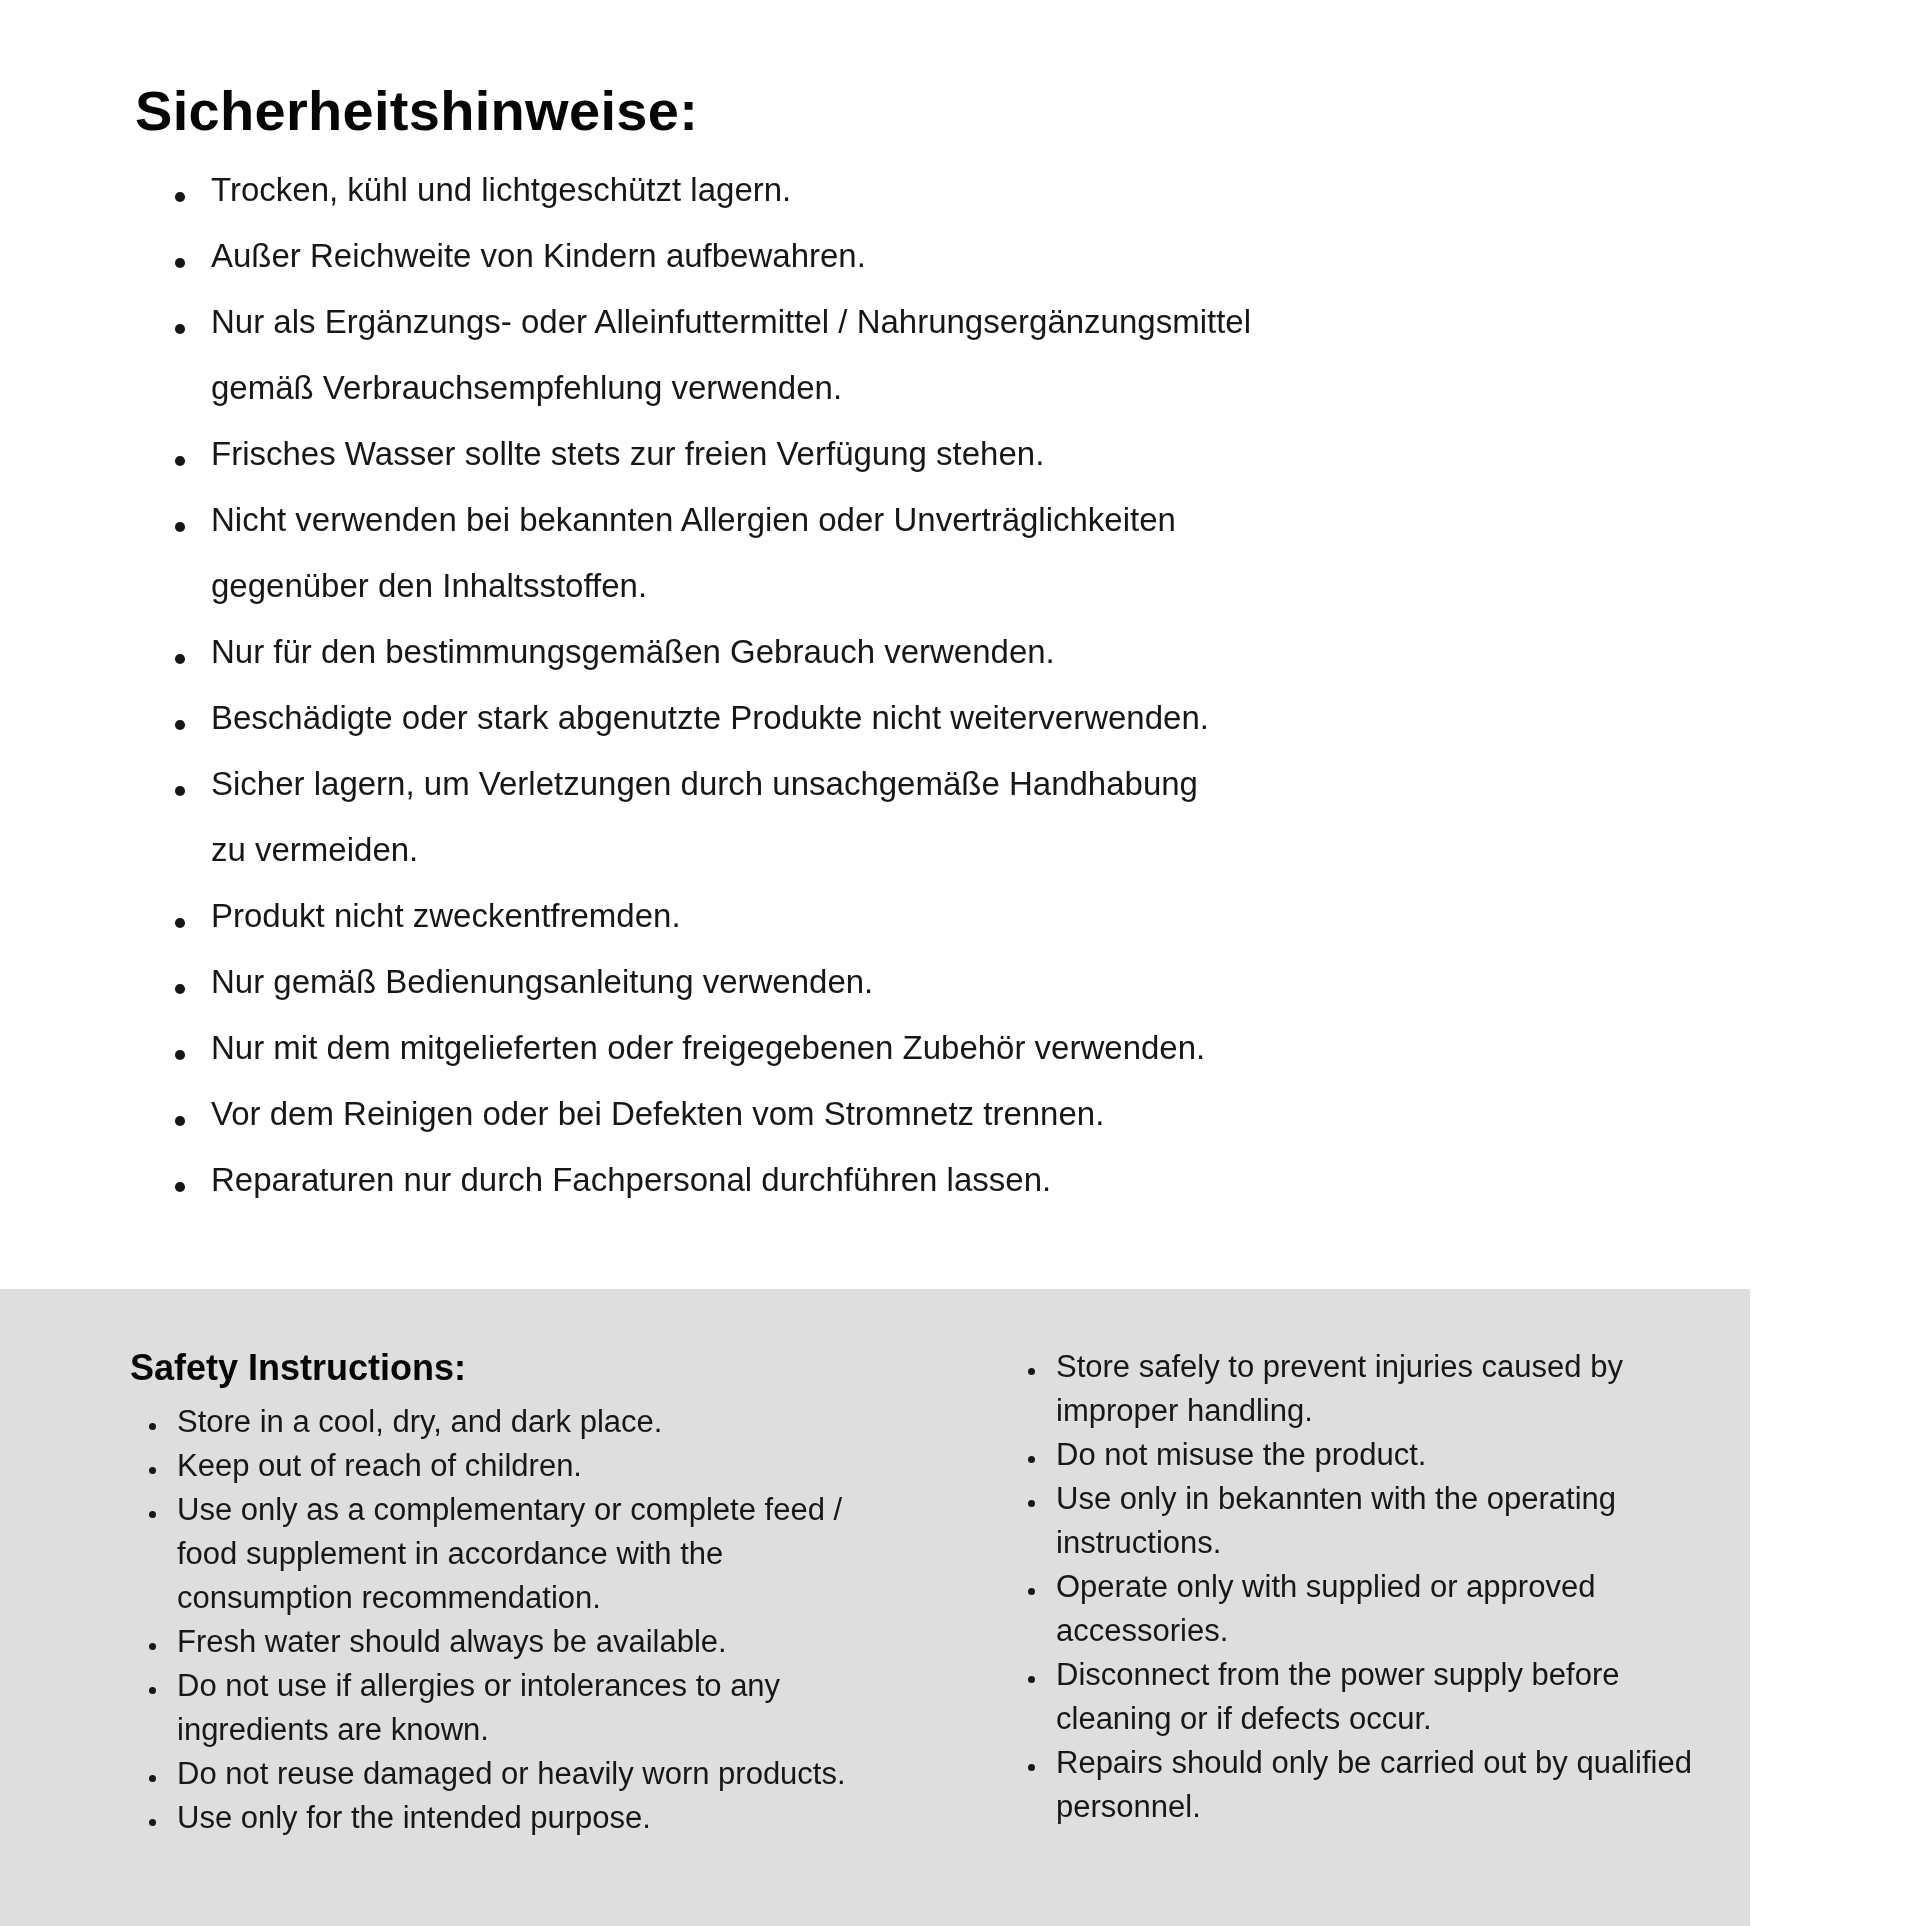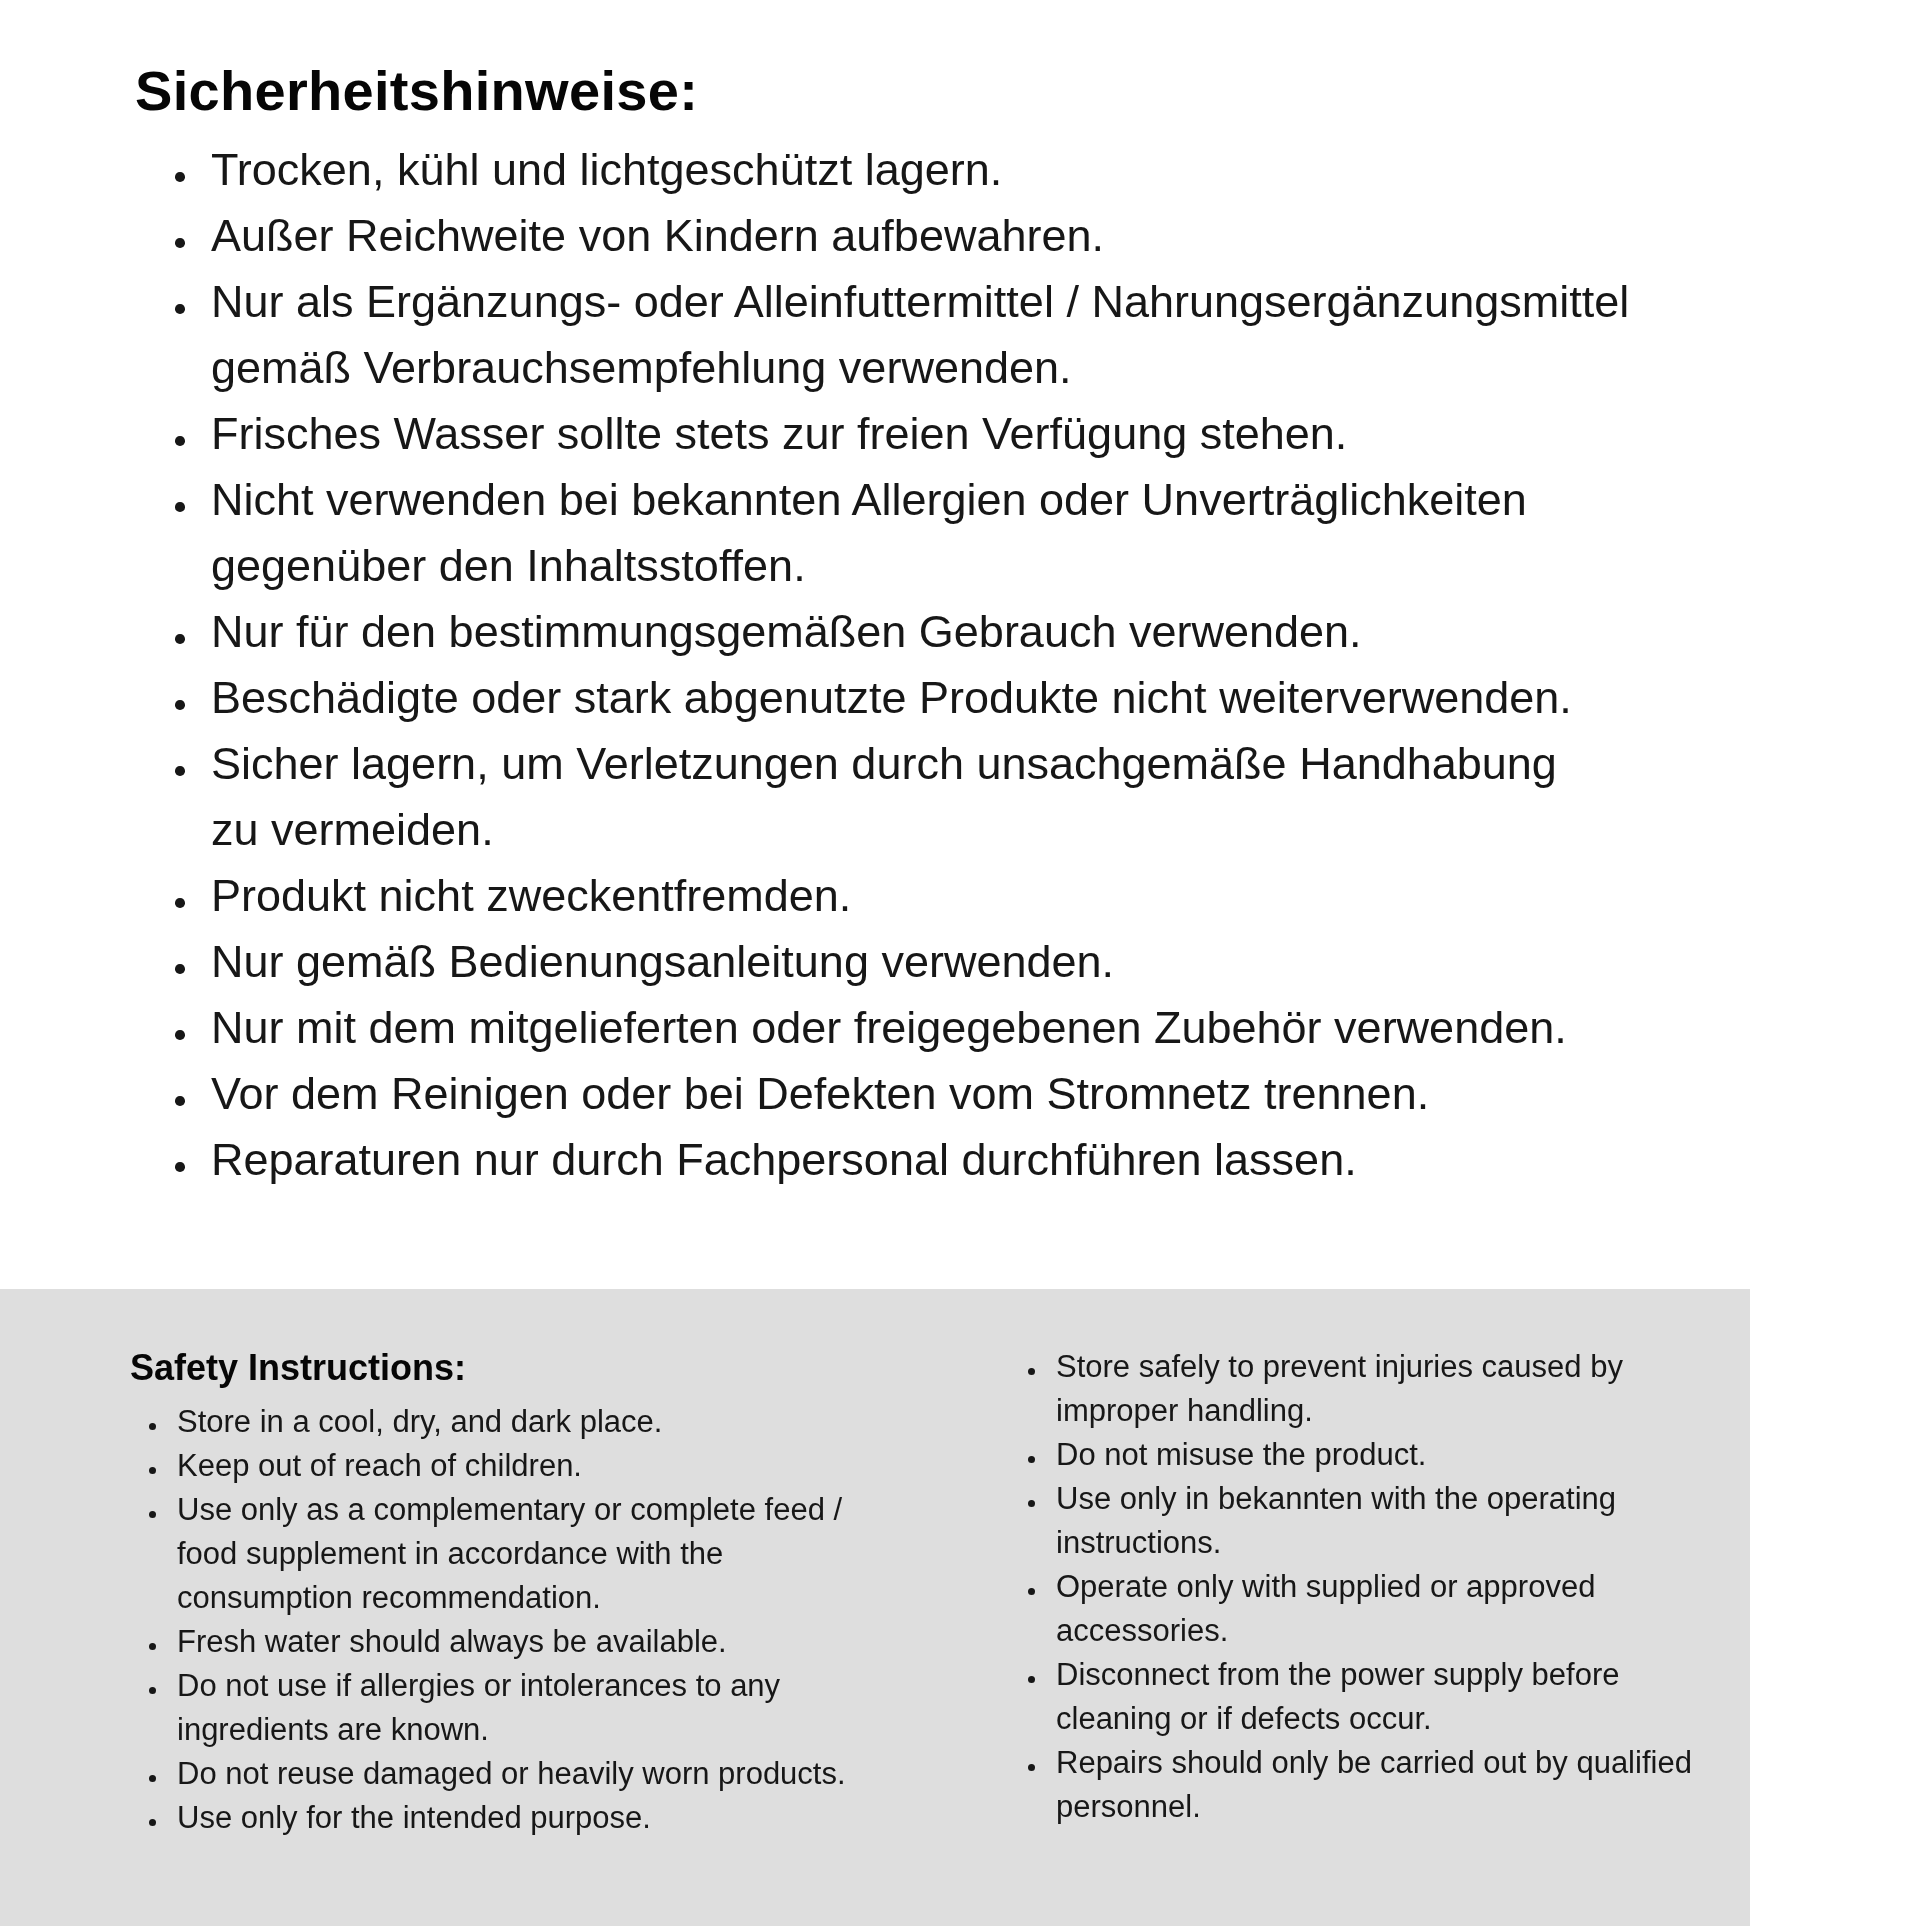--- a/index.html
+++ b/index.html
@@ -15,35 +15,35 @@
     position: relative;
     overflow: hidden;
   }
   .page {
     position: absolute;
     inset: 0;
   }
 
   
   .de-section {
-    padding: 63px 0 0 135px;
+    padding: 83px 0 0 135px;
   }
   .de-heading {
     margin: 0;
     font-size: 56px;
     line-height: 56px;
     font-weight: 700;
     color: #060606;
     letter-spacing: 0.3px;
   }
   .de-list {
     list-style: none;
     margin: 18px 0 0 0;
     padding: 0 0 0 40px;
-    font-size: 45px;
+    font-size: 33px;
     line-height: 66px;
     max-width: 1721px;
   }
   .de-list li {
     position: relative;
     padding-left: 36px;
     white-space: pre-line;
   }
   .de-list li::before {
     content: "";

